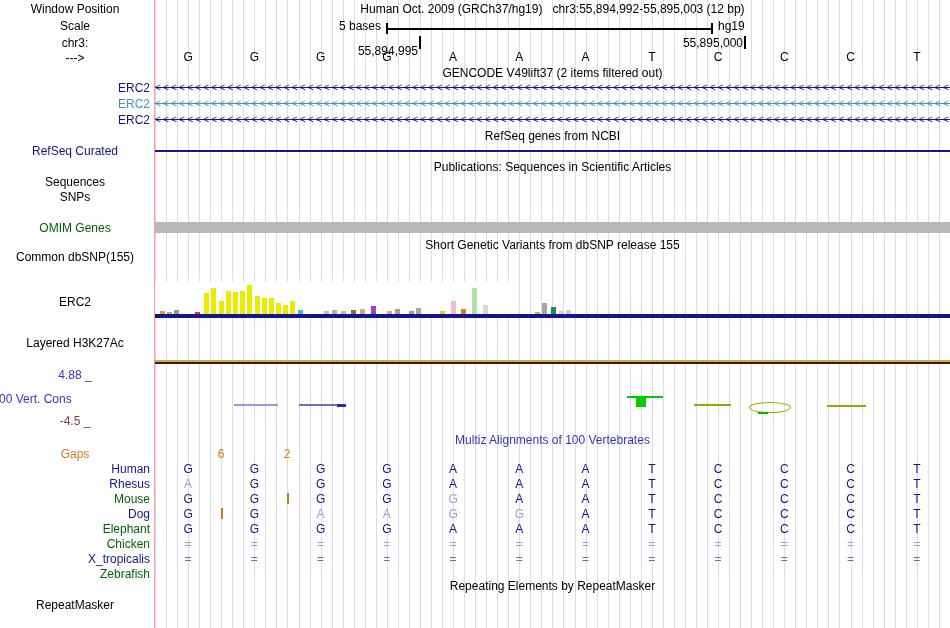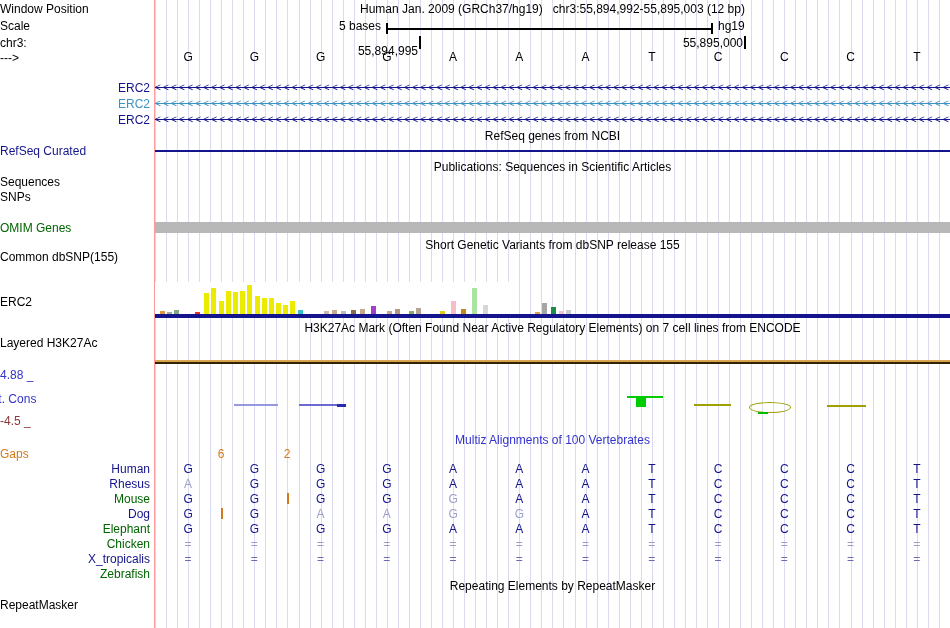--- a/index.html
+++ b/index.html
@@ -1,81 +1,81 @@
 <!DOCTYPE html>
 <html><head>
 <meta charset="utf-8">
 <style>
   html,body{margin:0;padding:0;background:#fff;}
   #stage{
     position:relative;width:950px;height:628px;overflow:hidden;background:#fff;
     font-family:"Liberation Sans","DejaVu Sans",sans-serif;font-size:12px;color:#000;
   }
   .abs{position:absolute;}
-  .lbl{position:absolute;left:0;width:150px;text-align:left;white-space:nowrap;line-height:14px;}
+  .lbl{position:absolute;left:0;width:150px;text-align:center;white-space:nowrap;line-height:14px;}
   .title{position:absolute;left:155px;width:795px;text-align:center;white-space:nowrap;line-height:14px;}
   .navy{color:#14148c;}
   .green{color:#006400;}
   .orange{color:#d2791e;}
   .bluet{color:#3333cc;}
   .maroon{color:#8b3a3a;}
   #gridbg{position:absolute;left:155px;top:0;width:795px;height:628px;
     background:repeating-linear-gradient(to right,#dadaf0 0px,#dadaf0 1px,transparent 1px,transparent 11.04px);}
   #pink-edge{position:absolute;left:154px;top:0;width:1px;height:628px;background:#ff9999;}
   .hline{position:absolute;}
 </style>
 </head>
 <body>
 
 <div id="stage">
   <div id="gridbg"></div>
   <div id="pink-edge"></div>
 
   <div class="lbl" style="top:2px">Window Position</div>
   <div class="abs" style="top:2px;left:155px;width:795px;text-align:center;white-space:nowrap;">
-    <span>Human Jan. 2009 (GRCh37/hg19)</span>&nbsp;&nbsp;
+    <span>Human Oct. 2009 (GRCh37/hg19)</span>&nbsp;&nbsp;
     <span>chr3:55,894,992-55,895,003 (12 bp)</span>
   </div>
 
   <div class="lbl" style="top:19px">Scale</div>
   <div class="abs" style="top:19px;right:569px;white-space:nowrap;margin-left:33px;">5 bases</div>
   <div class="hline" style="left:386px;top:28px;width:326px;height:1.5px;background:#000;"></div>
   <div class="hline" style="left:386px;top:23px;width:1.5px;height:11px;background:#000;"></div>
   <div class="hline" style="left:711px;top:23px;width:1.5px;height:11px;background:#000;"></div>
   <div class="abs" style="top:19px;left:718px;">hg19</div>
 
   <div class="lbl" style="top:36px">chr3:</div>
   <div class="abs" style="top:44px;right:532px;">55,894,995</div>
   <div class="hline" style="left:419px;top:36px;width:1.5px;height:13px;background:#000;"></div>
   <div class="abs" style="top:36px;right:207px;">55,895,000</div>
   <div class="hline" style="left:744px;top:36px;width:1.5px;height:13px;background:#000;"></div>
 
   <div class="lbl" style="top:51px">---&gt;</div>
 
+  <div class="title" style="top:66px">GENCODE V49lift37 (2 items filtered out)</div>
 
   <div class="title" style="top:129px">RefSeq genes from NCBI</div>
   <div class="lbl navy" style="top:144px">RefSeq Curated</div>
   <div class="hline" style="left:155px;top:150px;width:795px;height:2px;background:#14148c;"></div>
 
   <div class="title" style="top:160px">Publications: Sequences in Scientific Articles</div>
   <div class="lbl" style="top:175px">Sequences</div>
   <div class="lbl" style="top:190px">SNPs</div>
 
   <div class="lbl green" style="top:221px">OMIM Genes</div>
   <div class="hline" style="left:155px;top:222px;width:795px;height:11px;background:#b8b8b8;"></div>
 
   <div class="title" style="top:238px">Short Genetic Variants from dbSNP release 155</div>
   <div class="lbl" style="top:250px">Common dbSNP(155)</div>
 
   <div class="hline" style="left:155px;top:282px;width:356px;height:32px;background:#fff;"></div>
   <div class="lbl" style="top:295px">ERC2</div>
 
   <div class="hline" style="left:155px;top:314px;width:795px;height:4px;background:#14148c;"></div>
 
-  <div class="title" style="top:321px">H3K27Ac Mark (Often Found Near Active Regulatory Elements) on 7 cell lines from ENCODE</div>
   <div class="lbl" style="top:336px">Layered H3K27Ac</div>
   <div class="hline" style="left:155px;top:360px;width:795px;height:2px;background:#daa44e;"></div>
   <div class="hline" style="left:155px;top:362px;width:795px;height:2px;background:#332200;"></div>
 
   <div class="lbl bluet" style="top:368px">4.88 _</div>
   <div class="lbl bluet" style="top:392px;left:-43px;">100 Vert. Cons</div>
   <div class="lbl maroon" style="top:414px">-4.5 _</div>
 
   <div class="title bluet" style="top:433px">Multiz Alignments of 100 Vertebrates</div>
   <div class="lbl orange" style="top:447px">Gaps</div>

